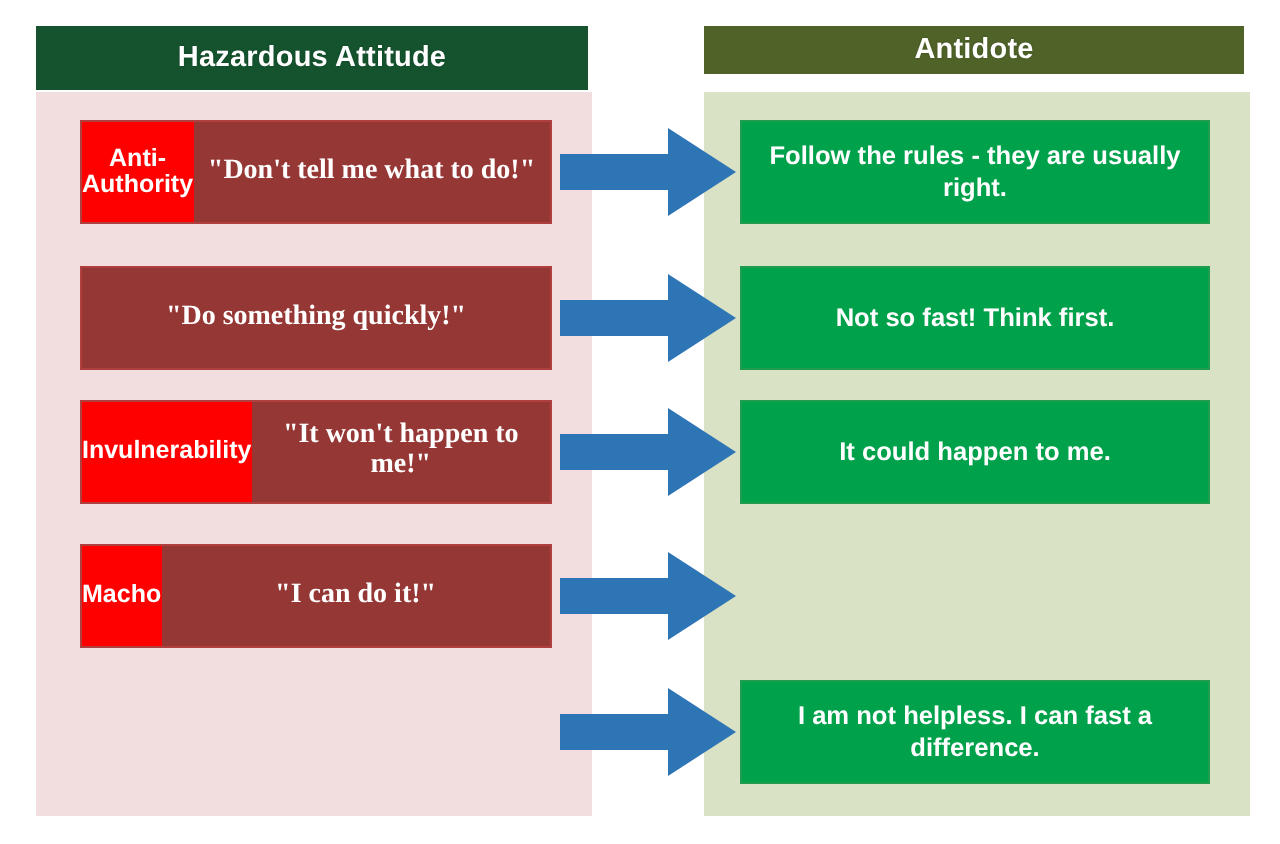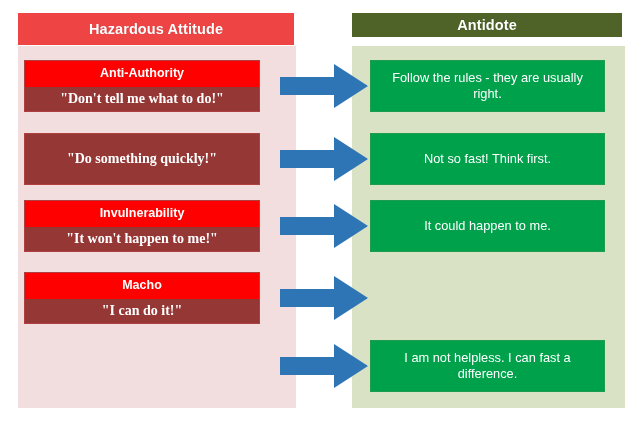--- a/index.html
+++ b/index.html
@@ -47,40 +47,40 @@
     font-weight: bold;
     font-size: 14.5px;
     letter-spacing: .1px;
     text-shadow: 0 0 1px rgba(0,0,0,.25);
   }
   #hazard-header {
     left: 18px;
     top: 13px;
     width: 276px;
     height: 32px;
-    background: #ef4444;
+    background: #14532d;
   }
   #antidote-header {
     left: 352px;
     top: 13px;
     width: 270px;
     height: 24px;
     background: #4f6228;
   }
 
   
   .hazard-card {
     position: absolute;
-    left: 24px;
+    left: 40px;
     width: 236px;
     height: 52px;
     box-sizing: border-box;
     border: 1px solid #b04040;
     display: flex;
-    flex-direction: column;
+    flex-direction: row;
   }
   .hazard-title {
     flex: 0 0 26px;
     background: #ff0000;
     color: #ffffff;
     font-weight: bold;
     font-size: 12.5px;
     display: flex;
     align-items: center;
     justify-content: center;
@@ -104,21 +104,21 @@
   
   .antidote-card {
     position: absolute;
     left: 370px;
     width: 235px;
     height: 52px;
     box-sizing: border-box;
     background: #00a14b;
     border: 1px solid #1f9c4d;
     color: #ffffff;
-    font-weight: normal;
+    font-weight: bold;
     font-size: 12.8px;
     display: flex;
     align-items: center;
     justify-content: center;
     text-align: center;
     line-height: 1.22;
     padding: 0 8px;
   }
 
   

